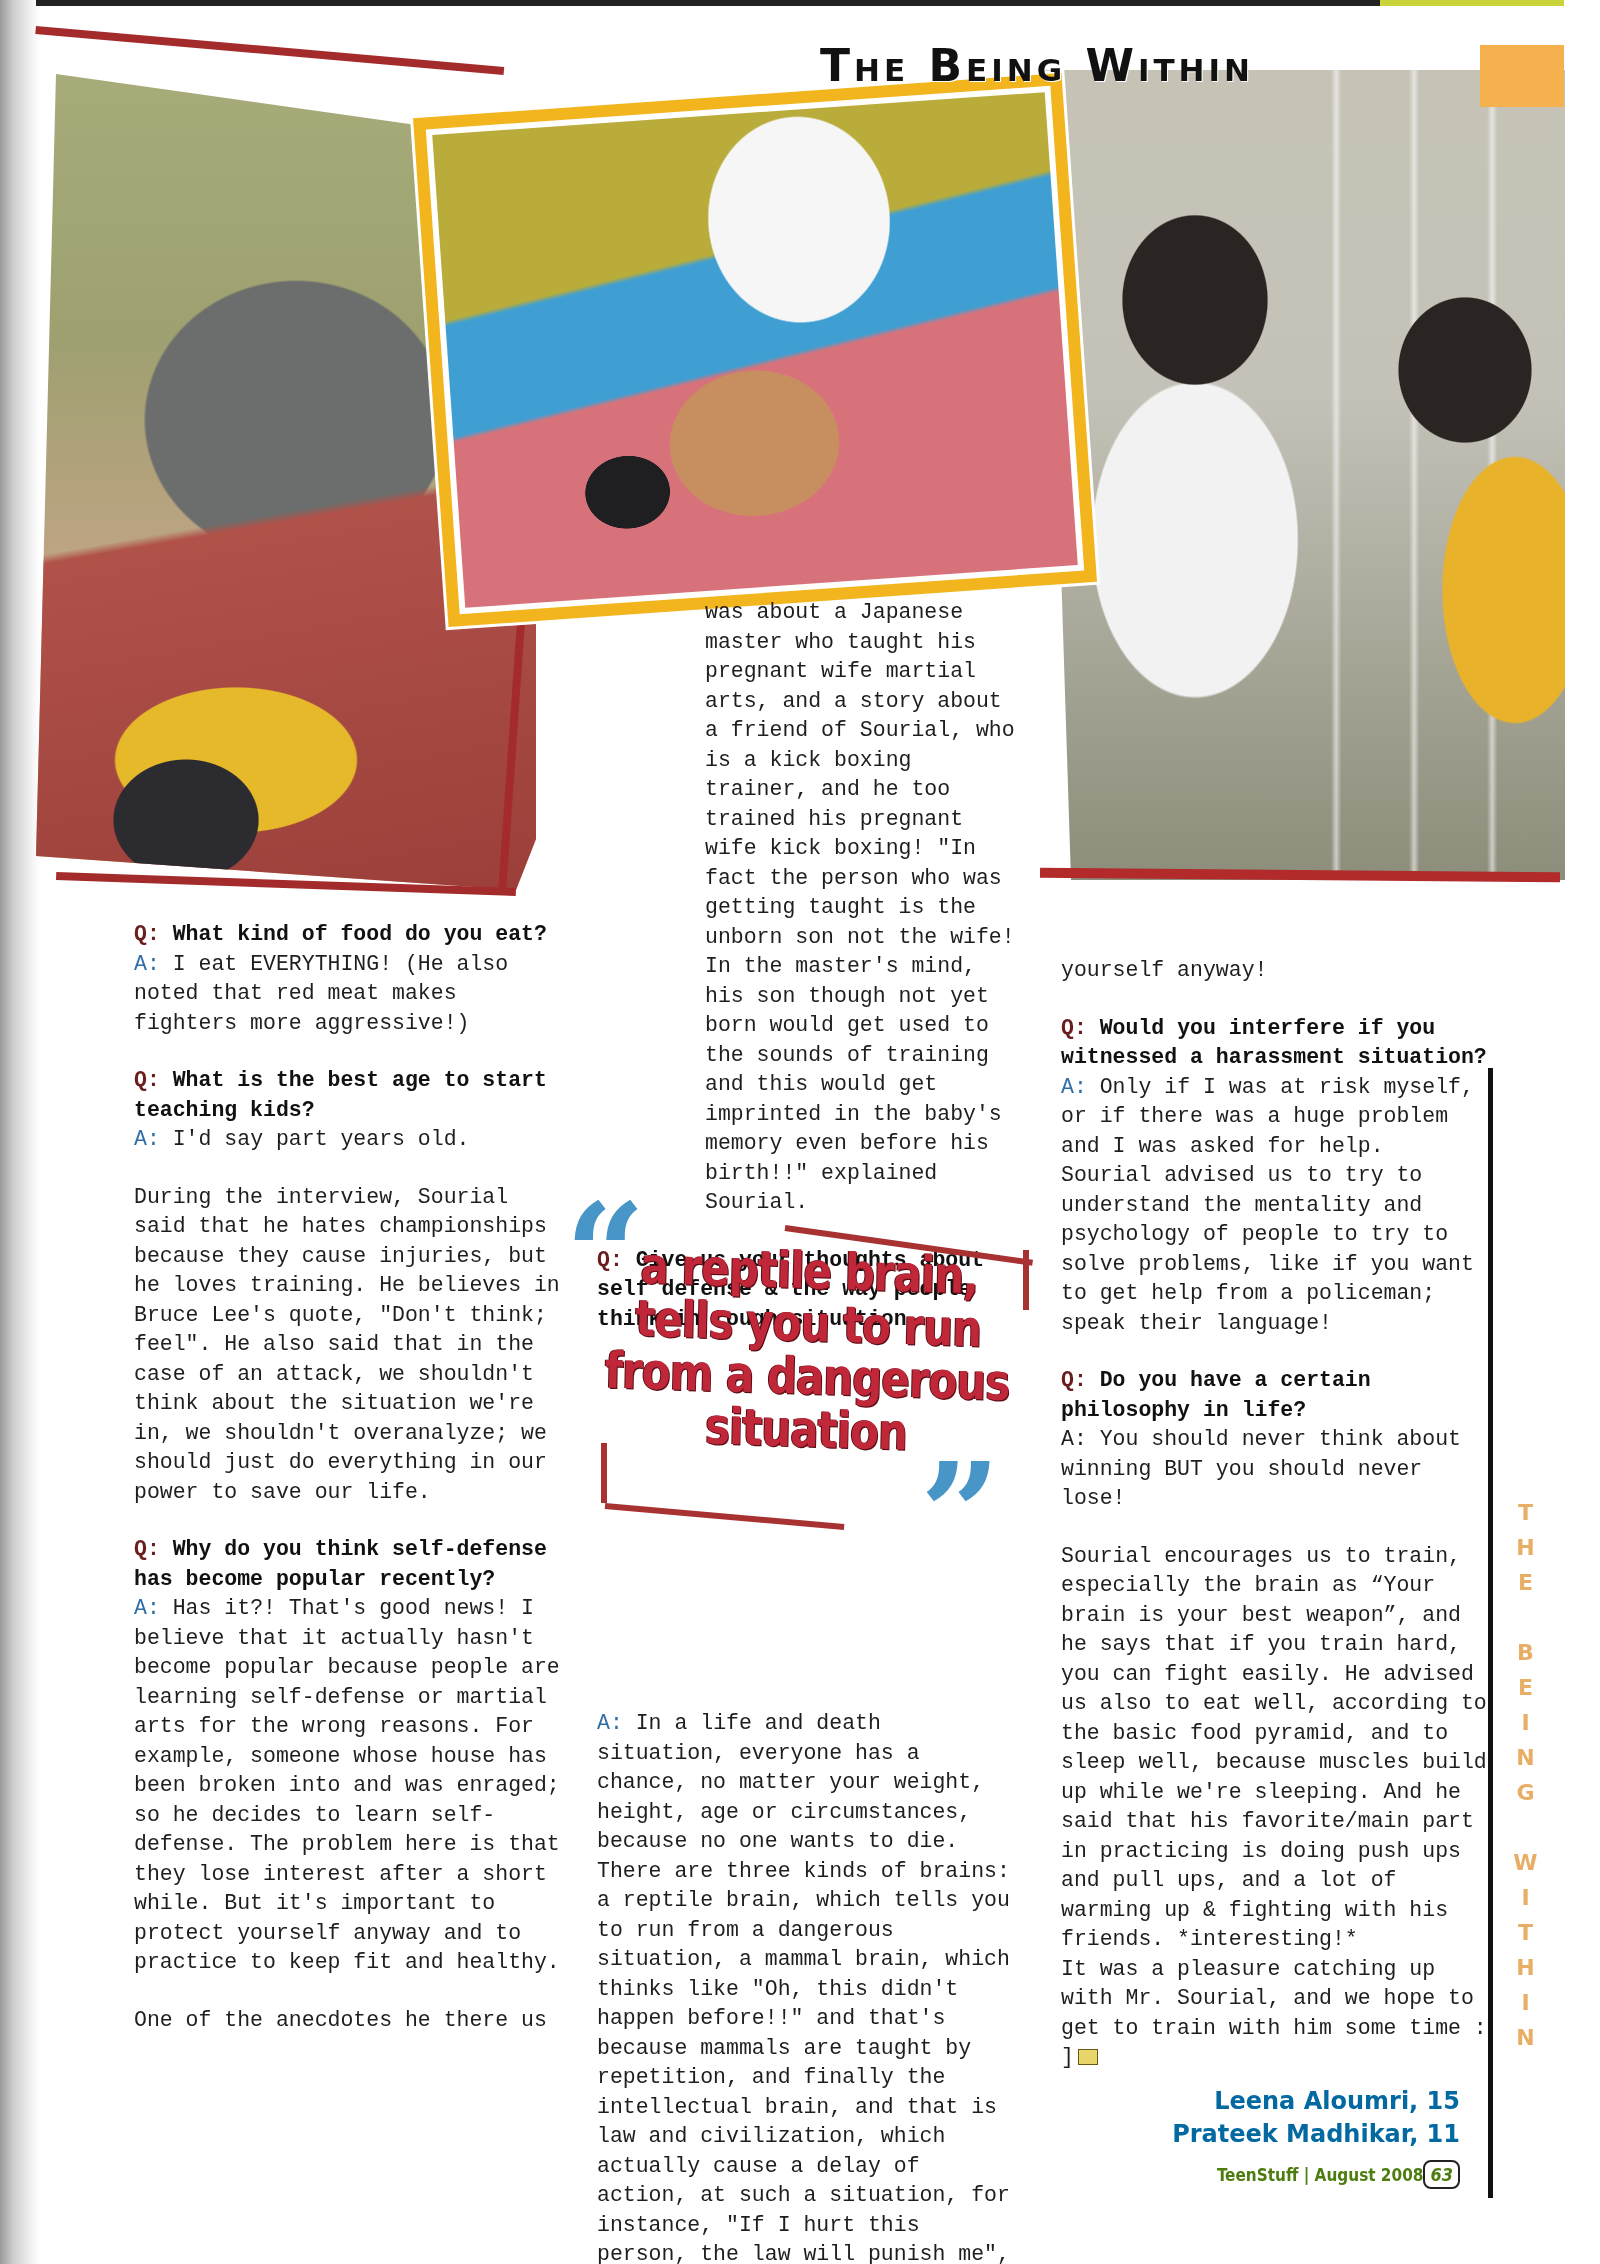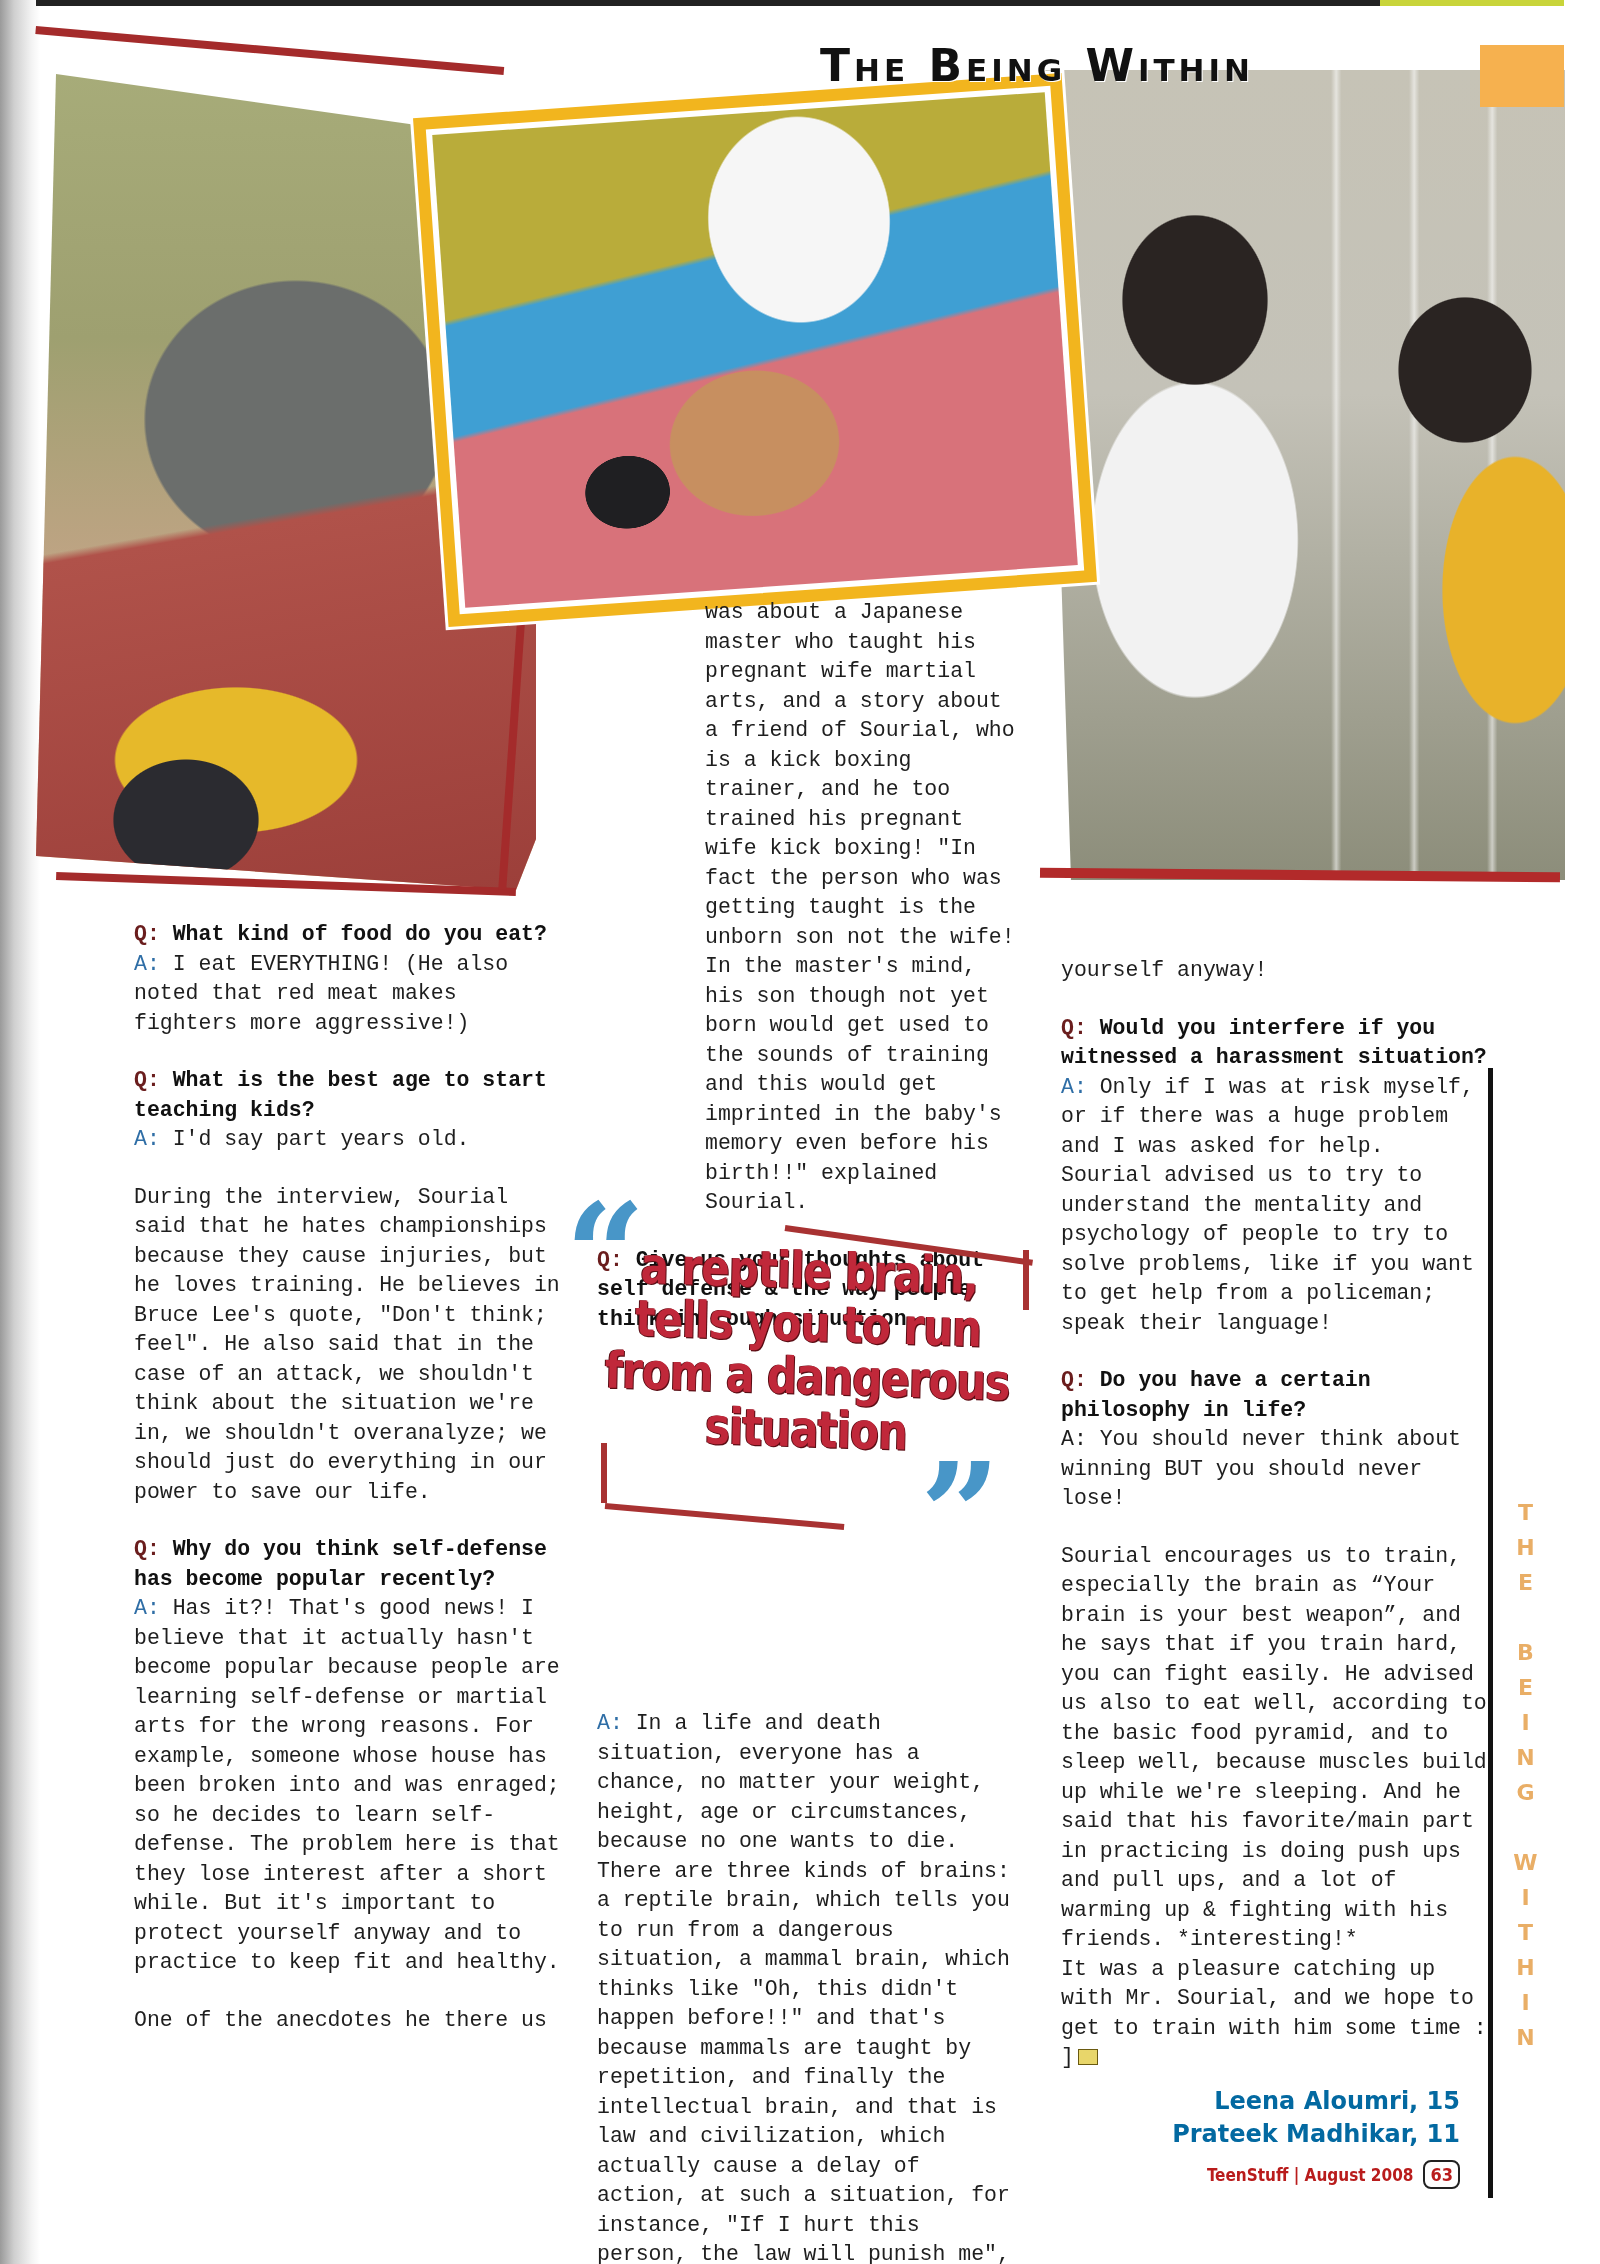--- a/index.html
+++ b/index.html
@@ -110,22 +110,22 @@
       position: absolute; left: 25px; top: 60px; width: 440px; text-align: center;
       font-family: "DejaVu Sans", sans-serif; font-weight: 900; font-size: 42px;
       line-height: 44px; color: #c0283a; letter-spacing: -1px;
       transform: scaleY(1.2) rotate(1.5deg); transform-origin: top center;
       text-shadow: 1px 1px 0 #5a0d14, -1px 0 0 #5a0d14;
     }
 
     
     .byline { position: absolute; left: 1100px; top: 2085px; width: 360px; text-align: right; font-weight: bold; font-size: 24px; line-height: 33px; color: #0369a1; }
     .end-mark { display: inline-block; width: 20px; height: 16px; background: #e8d66a; border: 1px solid #6a5a10; vertical-align: middle; margin-left: 4px; }
-    .footer { position: absolute; left: 1170px; top: 2160px; width: 290px; text-align: right; font-family: "DejaVu Sans Condensed", "DejaVu Sans", sans-serif; font-weight: bold; font-size: 17px; color: #b91c1c; display: flex; justify-content: flex-end; align-items: center; gap: 10px; }
-    .page-num { display: inline-block; border: 2px solid #222; border-radius: 8px; padding: 2px 5px; font-size: 18px; }
+    .footer { position: absolute; left: 1170px; top: 2160px; width: 290px; text-align: right; font-family: "DejaVu Sans Condensed", "DejaVu Sans", sans-serif; font-weight: bold; font-size: 17px; color: #4d7c0f; display: flex; justify-content: flex-end; align-items: center; }
+    .page-num { display: inline-block; border: 2px solid #222; border-radius: 8px; padding: 2px 5px; font-size: 18px; font-style: italic; }
 
     
     .side-rule { position: absolute; left: 1488px; top: 1068px; width: 5px; height: 1130px; background: #111; }
     .side-label {
       position: absolute; left: 1508px; top: 1500px; width: 30px;
       writing-mode: vertical-rl; text-orientation: upright;
       font-size: 22px; letter-spacing: 10px; font-weight: bold; color: #e6a04c;
       opacity: 0.85;
     }
   </style>

